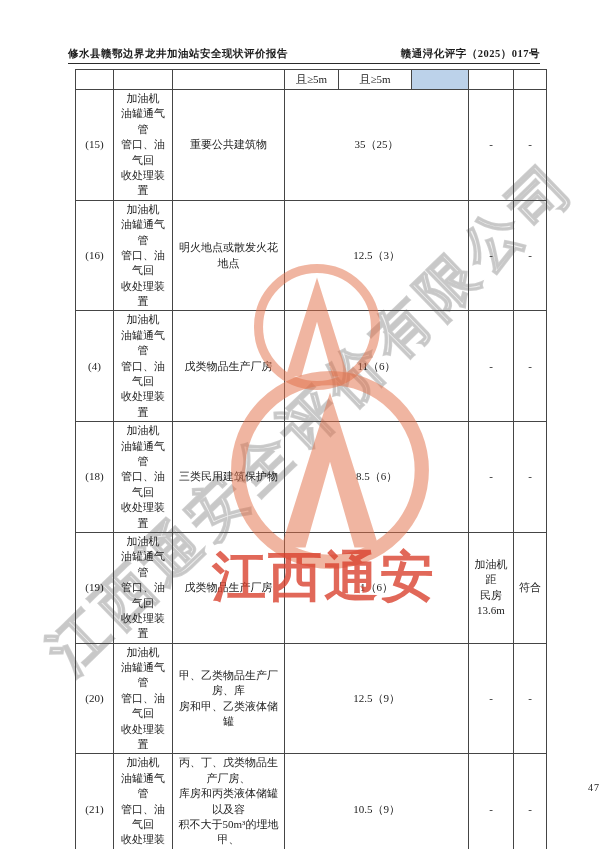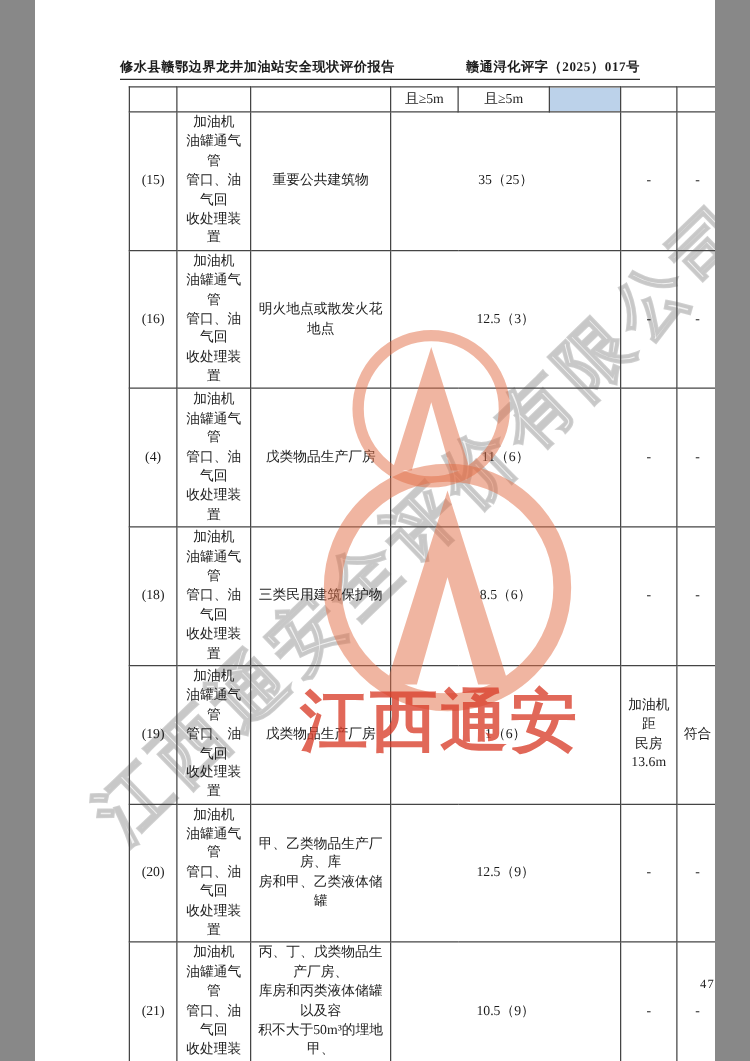--- a/index.html
+++ b/index.html
@@ -1,17 +1,17 @@
 <!DOCTYPE html>
 <html><head>
 <meta charset="utf-8">
 <style>
   html,body{margin:0;padding:0;background:#888;}
   #page{
-    position:relative;width:544px;height:849px;background:#ffffff;
+    position:relative;width:600px;height:849px;background:#ffffff;
     font-family:"Liberation Serif","DejaVu Serif",serif;color:#1c1c1c;
     overflow:hidden;margin:0 auto;
   }
   
   #header{
     position:absolute;left:68px;right:60px;top:44px;height:17px;
     border-bottom:1.5px solid #2a2a2a;
     display:flex;justify-content:space-between;align-items:flex-end;
     font-size:10.5px;font-weight:bold;letter-spacing:.5px;padding-bottom:2px;
   }

